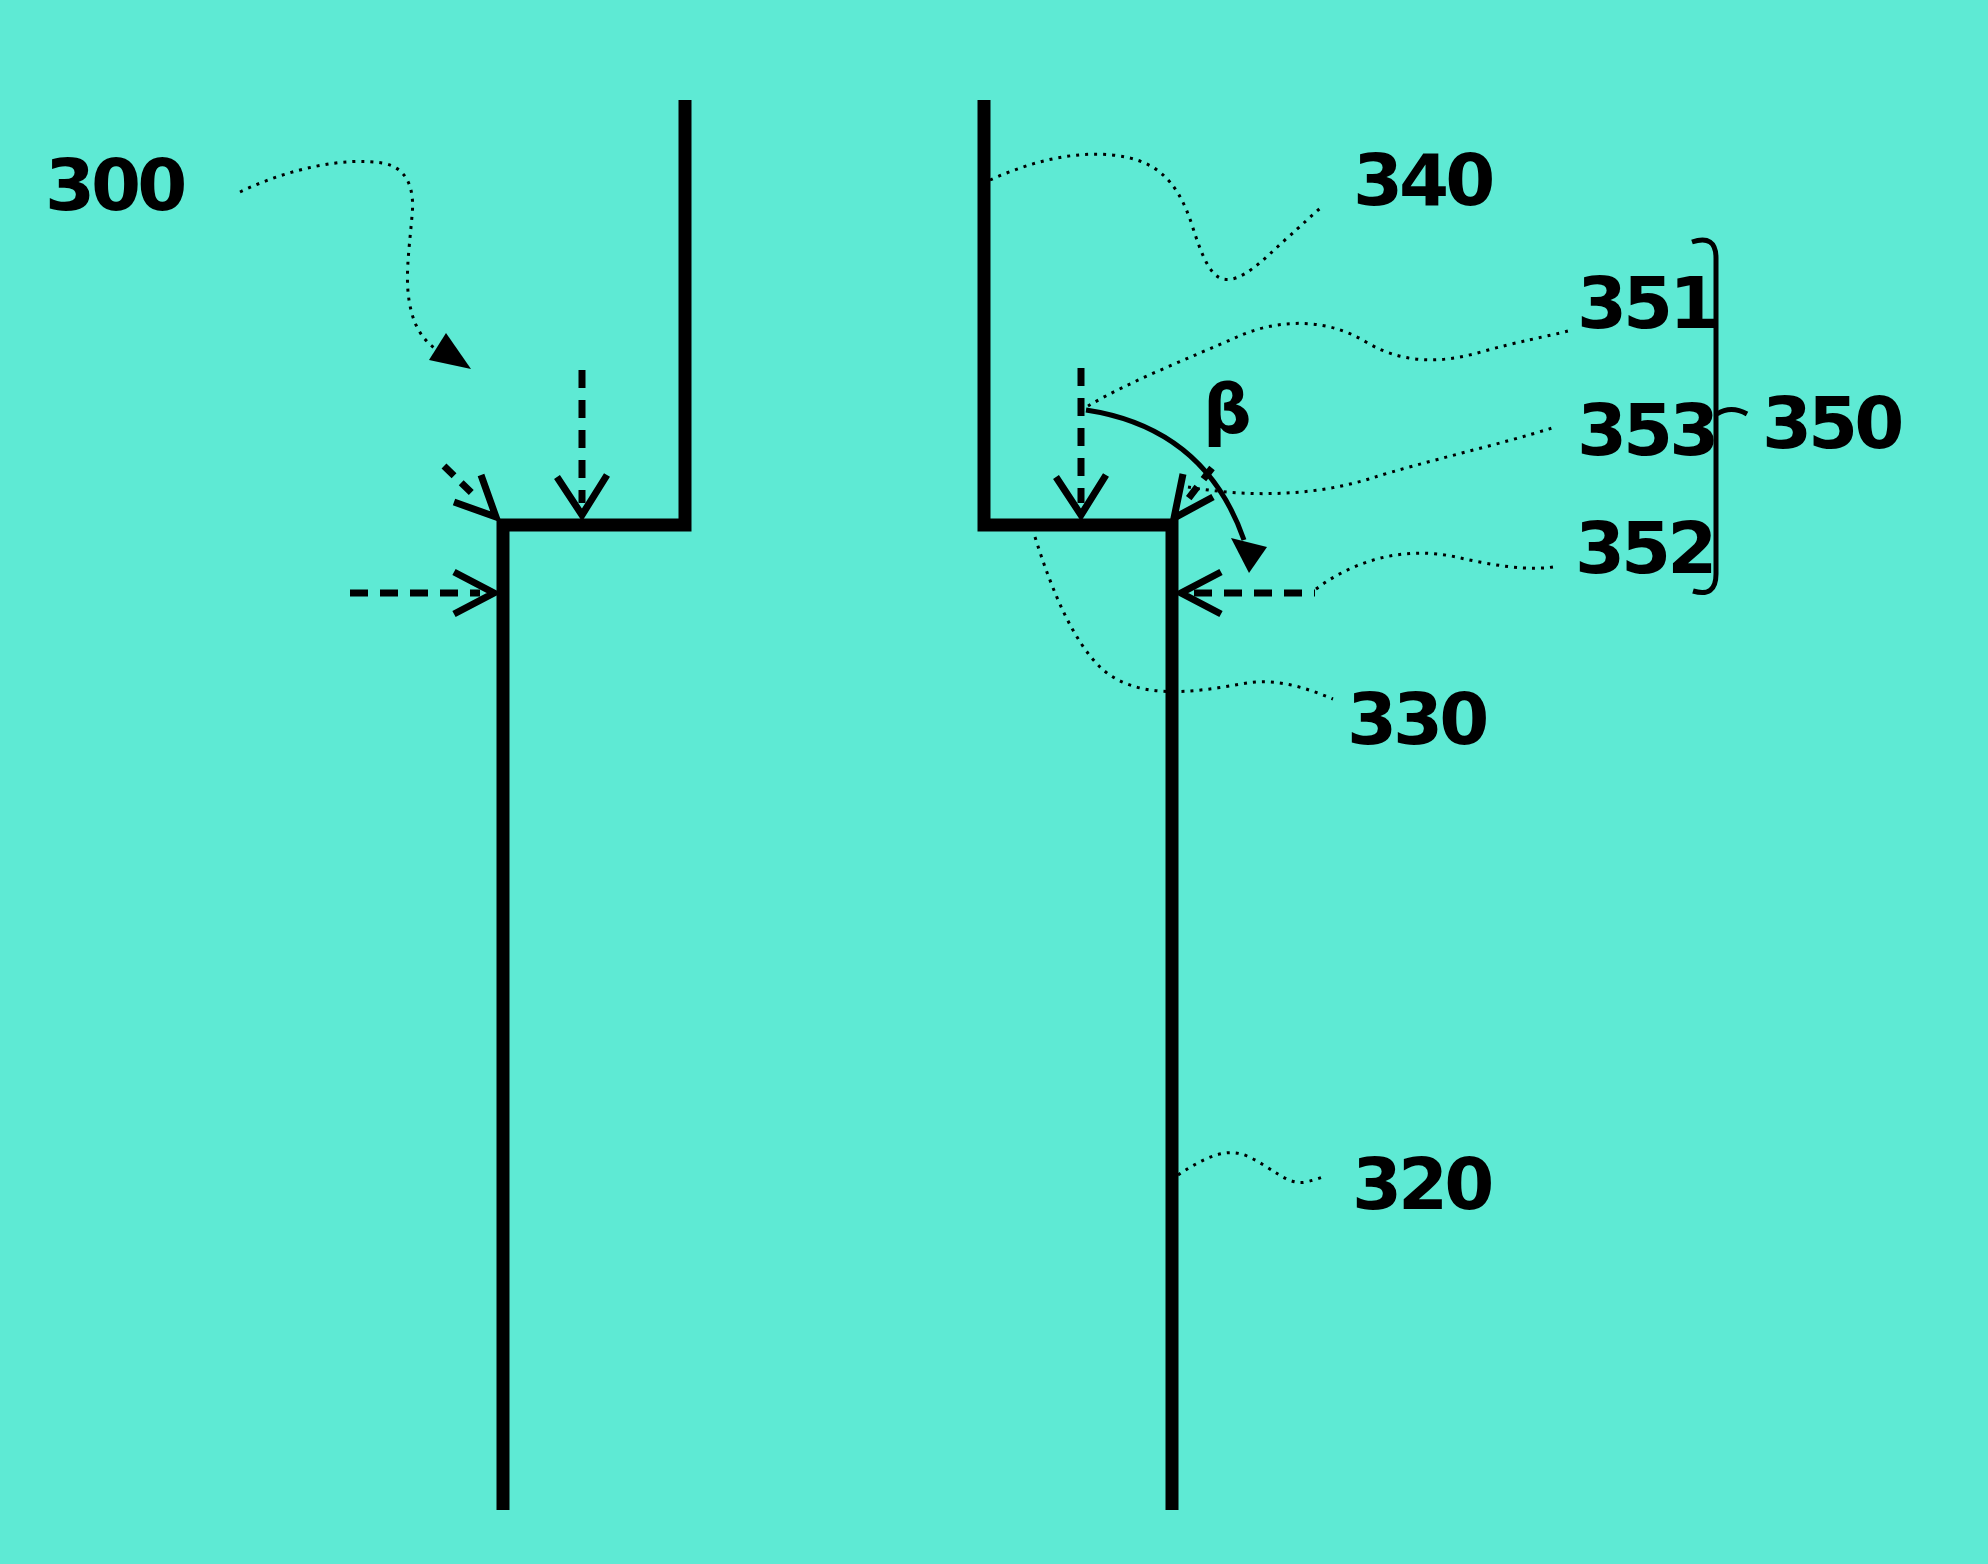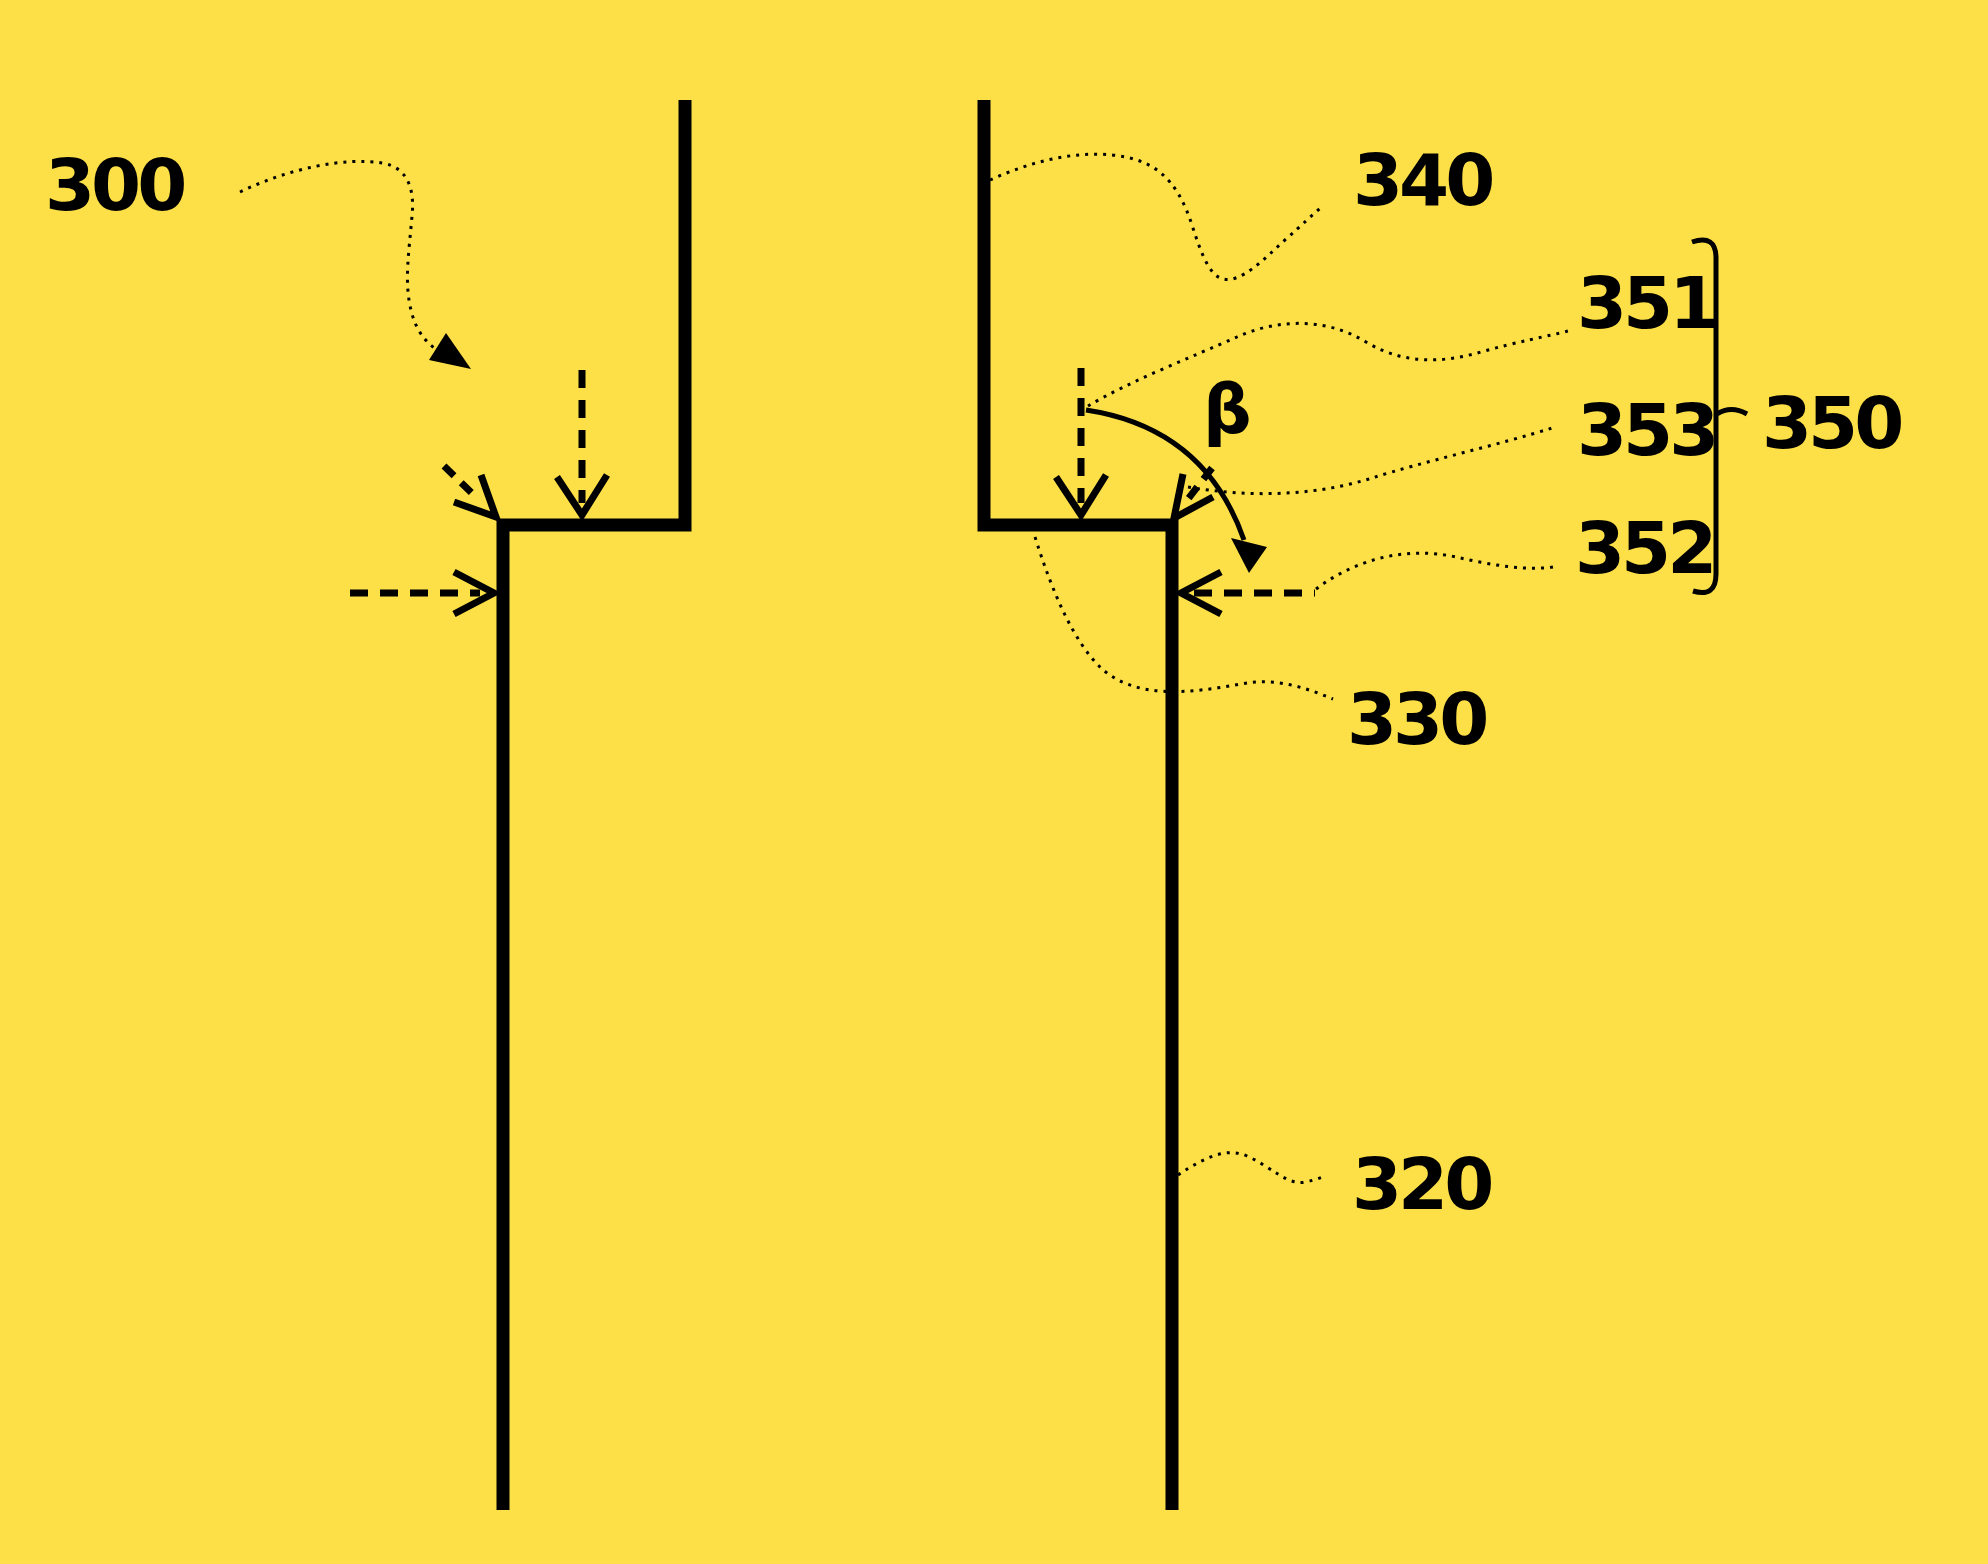--- a/index.html
+++ b/index.html
@@ -1,16 +1,16 @@
 <!DOCTYPE html>
 <html><head>
 <meta charset="utf-8">
 <style>
   html,body{margin:0;padding:0;background:#fff;}
-  .figure{position:relative;width:1988px;height:1564px;background:#fde047;overflow:hidden;}
+  .figure{position:relative;width:1988px;height:1564px;background:#5eead4;overflow:hidden;}
   svg{position:absolute;left:0;top:0;width:100%;height:100%;}
   .lbl{font-family:"DejaVu Sans","Liberation Sans",sans-serif;font-weight:700;font-size:72px;letter-spacing:-4px;}
   .beta{font-family:"DejaVu Sans","Liberation Sans",sans-serif;font-weight:700;font-size:68px;letter-spacing:0;}
 </style>
 </head>
 <body bgcolor="#ffffff">
 
 <div class="figure">
   <svg viewBox="0 0 1988 1564">
 

